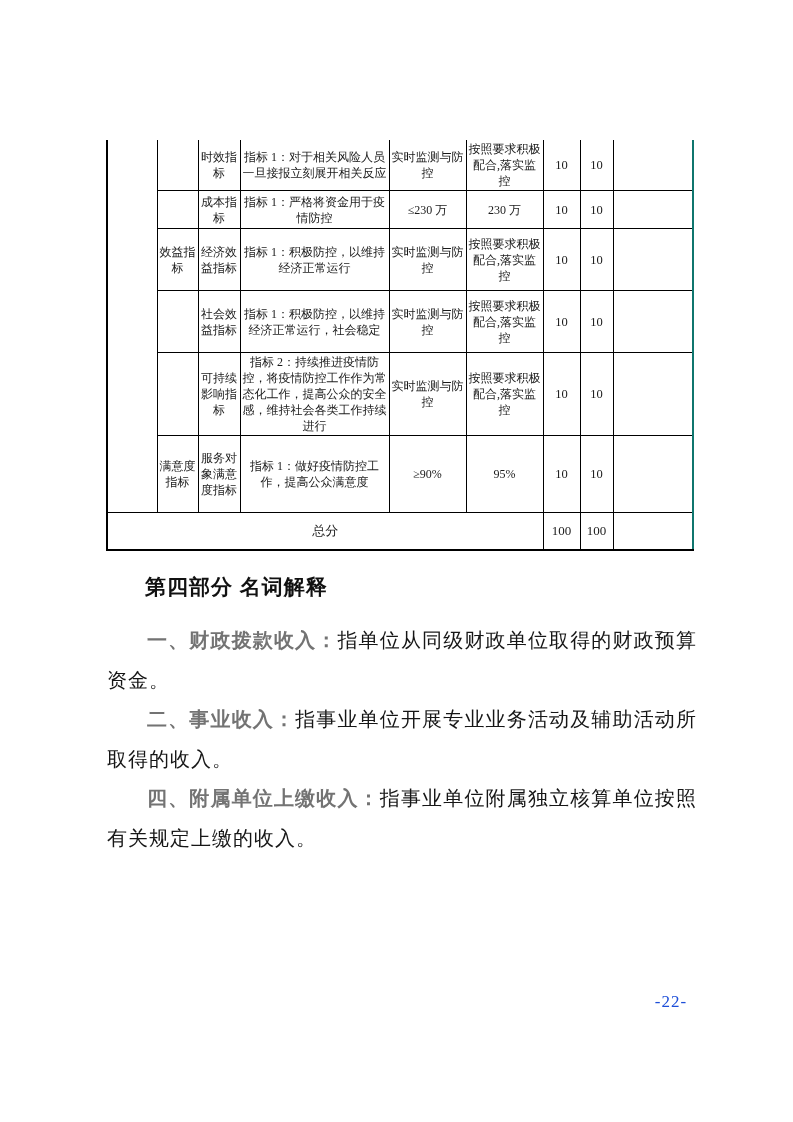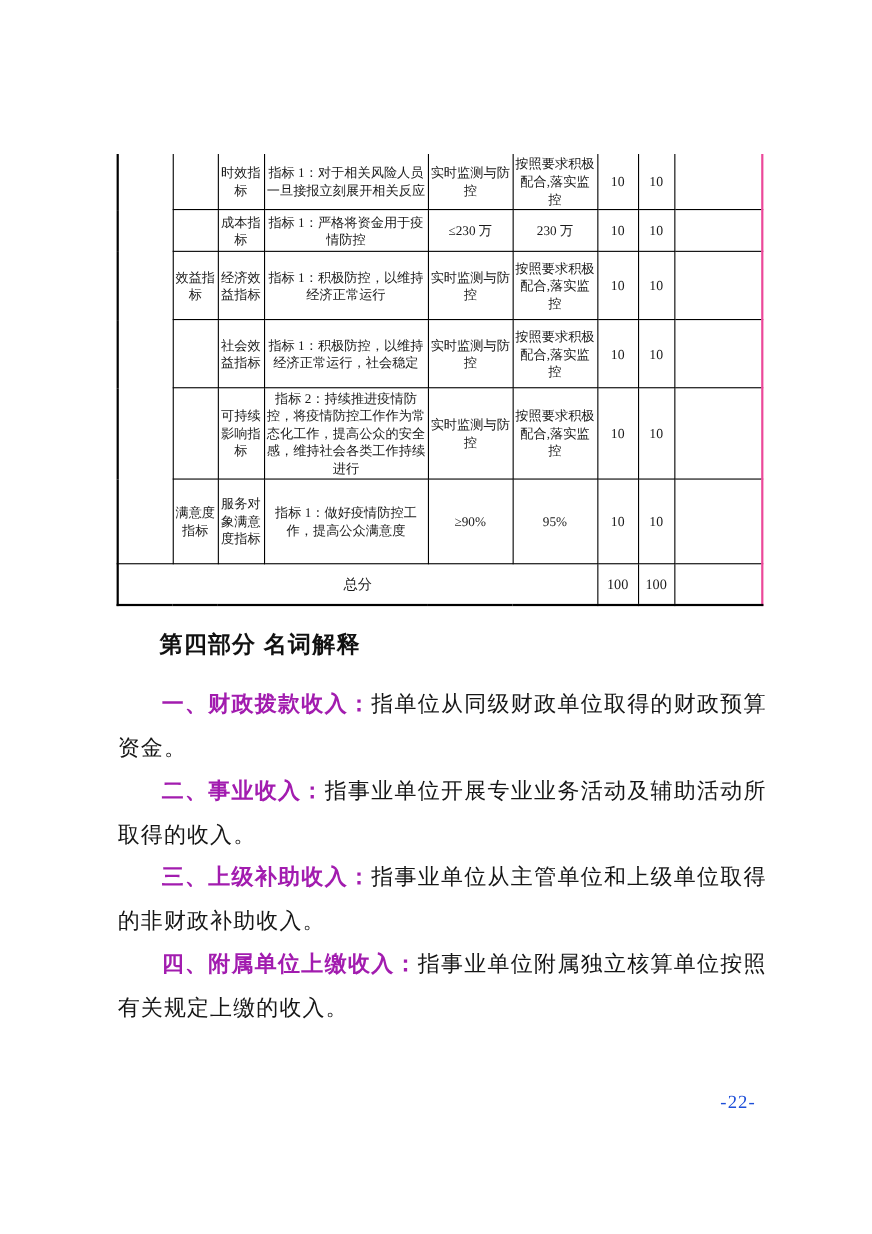--- a/index.html
+++ b/index.html
@@ -14,21 +14,21 @@
   }
 
   
   table.perf {
     position: absolute;
     left: 106px; top: 140px;
     width: 586px;
     border-collapse: collapse;
     table-layout: fixed;
     border-left: 2px solid #000;
-    border-right: 2px solid #ec4899;
+    border-right: 2px solid #0f766e;
     border-bottom: 2px solid #000;
     font-size: 12px;
     color: #1a1a1a;
   }
   table.perf td {
     border: 1px solid #000;
     text-align: center;
     vertical-align: middle;
     padding: 1px 2px;
     line-height: 16px;
@@ -68,21 +68,21 @@
   }
   .content p.def {
     margin: 0;
     font-size: 20px;
     line-height: 39.5px;
     letter-spacing: 1px;
     text-align: justify;
     text-indent: 2em;
     color: #161616;
   }
-  .content p.def b { font-weight: 700; color: #a21caf; }
+  .content p.def b { font-weight: 700; color: #737373; }
 
   
   .pagenum {
     position: absolute;
     left: 640px; top: 992px;
     width: 62px;
     text-align: center;
     font-size: 17px;
     letter-spacing: 1px;
     color: #1d4ed8;
@@ -173,19 +173,18 @@
         <td class="c7">100</td>
         <td class="c8"></td>
       </tr>
     </tbody>
   </table>
 
   <div class="content">
     <h2>第四部分 名词解释</h2>
     <p class="def"><b>一、财政拨款收入：</b><span>指单位从同级财政单位取得的财政预算资金。</span></p>
     <p class="def"><b>二、事业收入：</b><span>指事业单位开展专业业务活动及辅助活动所取得的收入。</span></p>
-    <p class="def"><b>三、上级补助收入：</b><span>指事业单位从主管单位和上级单位取得的非财政补助收入。</span></p>
     <p class="def"><b>四、附属单位上缴收入：</b><span>指事业单位附属独立核算单位按照有关规定上缴的收入。</span></p>
   </div>
 
   <div class="pagenum">-22-</div>
 
 </div>
 
 </body></html>

